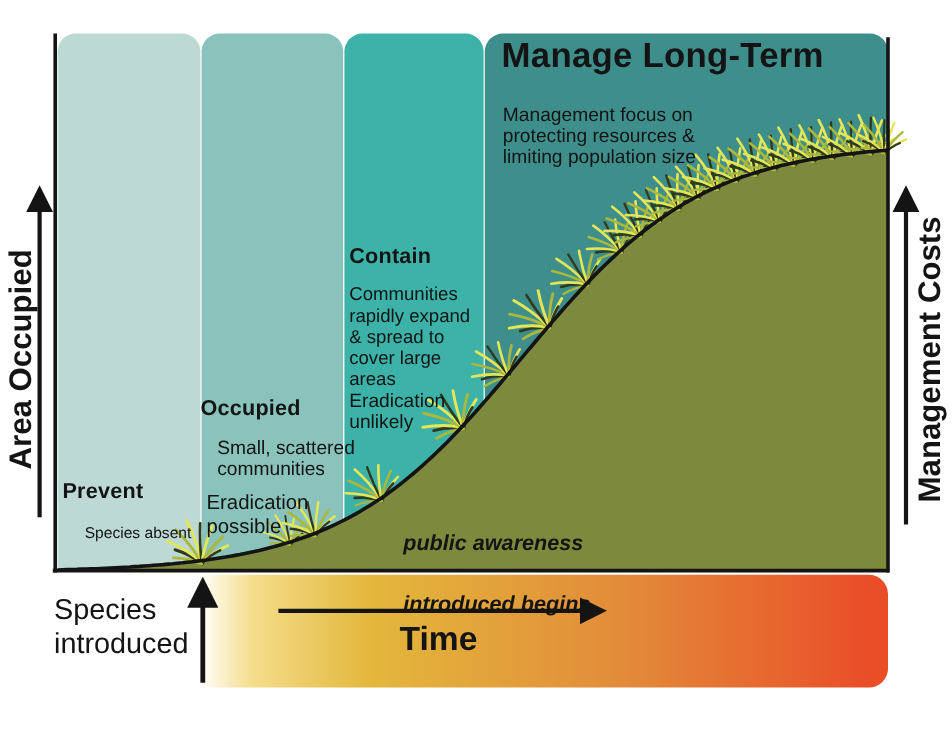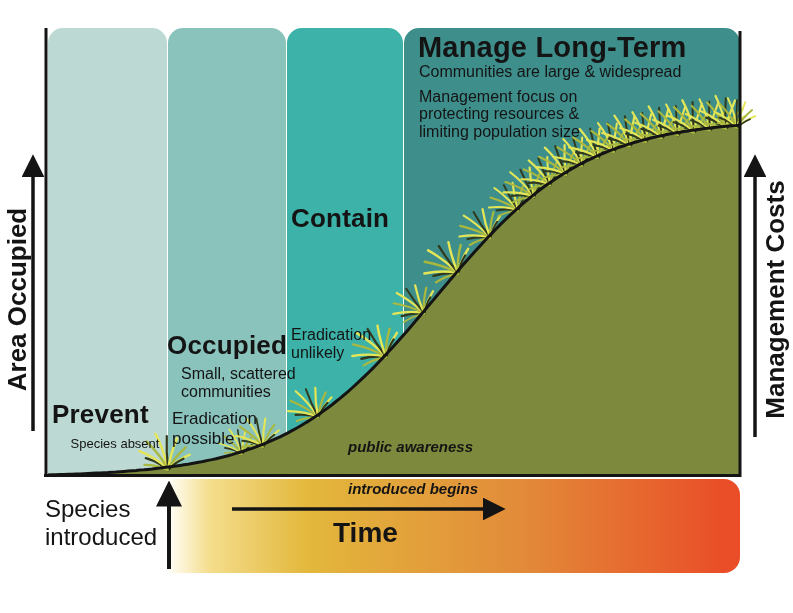--- a/index.html
+++ b/index.html
@@ -17,29 +17,29 @@
   .band.b2{left:168px; width:118px; background:var(--band2);}
   .band.b3{left:287px; width:116px; background:var(--band3);}
   .band.b4{left:404px; width:336px; background:var(--band4);}
   .timebar{
     position:absolute; left:170px; top:479px; width:570px; height:94px; z-index:1;
     border-radius:0 16px 16px 0;
     background:linear-gradient(90deg,#fffdf4 0%,#f4dd8c 7%,#e3b83c 24%,#e0a43d 44%,#e28a39 62%,#e66c30 80%,#e94e28 97%);
   }
   svg.overlay{position:absolute; left:0; top:0; z-index:2; pointer-events:none;}
   .txt{position:absolute; z-index:3; color:var(--ink); line-height:1.2; white-space:pre-line;}
-  .phase-title{font-size:26px; font-weight:700; letter-spacing:0.2px;}
+  .phase-title{font-size:18px; font-weight:700; letter-spacing:0.2px;}
   .phase-note{font-size:16px; font-weight:400; line-height:1.15;}
   .vlabel{
     position:absolute; z-index:3; font-size:26px; font-weight:700; text-align:center;
     transform:rotate(-90deg); white-space:nowrap;
   }
   .origin-label{font-size:24px; font-weight:700; line-height:1.18;}
   .time-label{font-size:28px; font-weight:700;text-align:center;}
-  .awareness{font-size:15px; font-weight:700; font-style:italic; line-height:1.4;margin-left:12px;}
+  .awareness{font-size:18px; font-weight:700; font-style:italic; line-height:1.4;}
 </style>
 </head>
 <body>
 
 <div class="stage">
 
   <div class="band b1"></div>
   <div class="band b2"></div>
   <div class="band b3"></div>
   <div class="band b4"></div>
@@ -109,24 +109,24 @@
   <div class="vlabel" style="left:655px; top:284px; width:240px;">Management Costs</div>
 
   <div class="txt phase-title" style="left:52px; top:399px;">Prevent</div>
   <div class="txt phase-note" style="left:50px; top:437px; width:130px; font-size:13px;text-align:center;">Species absent</div>
 
   <div class="txt phase-title" style="left:167px; top:330px;">Occupied</div>
   <div class="txt phase-note" style="left:171px; top:365px; width:118px;margin-left:10px;">Small, scattered communities</div>
   <div class="txt phase-note" style="left:172px; top:409px; width:95px; font-size:17px;">Eradication possible</div>
 
   <div class="txt phase-title" style="left:291px; top:203px;">Contain</div>
+  <div class="txt phase-note" style="left:291px; top:237px; width:110px; font-size:15.5px;">Communities rapidly expand &amp; spread to cover large areas</div>
   <div class="txt phase-note" style="left:291px; top:326px; width:100px;">Eradication unlikely</div>
 
   <div class="txt phase-title" style="left:418px; top:30px; font-size:29px;">Manage Long-Term</div>
-  <div class="txt phase-note" style="left:419px; top:63px; width:300px;">Communities are large &amp; widespread</div>
   <div class="txt phase-note" style="left:419px; top:88px; width:174px; line-height:1.08;">Management focus on protecting resources &amp; limiting population size</div>
 
   <div class="txt awareness" style="left:336px; top:415px;">
     <div>public awareness</div>
     <div>introduced begins</div>
   </div>
 
   <div class="txt origin-label" style="left:45px; top:495px; width:130px; font-weight:400;">Species introduced</div>
   <div class="txt time-label" style="left:333px; top:516px;">Time</div>
 

